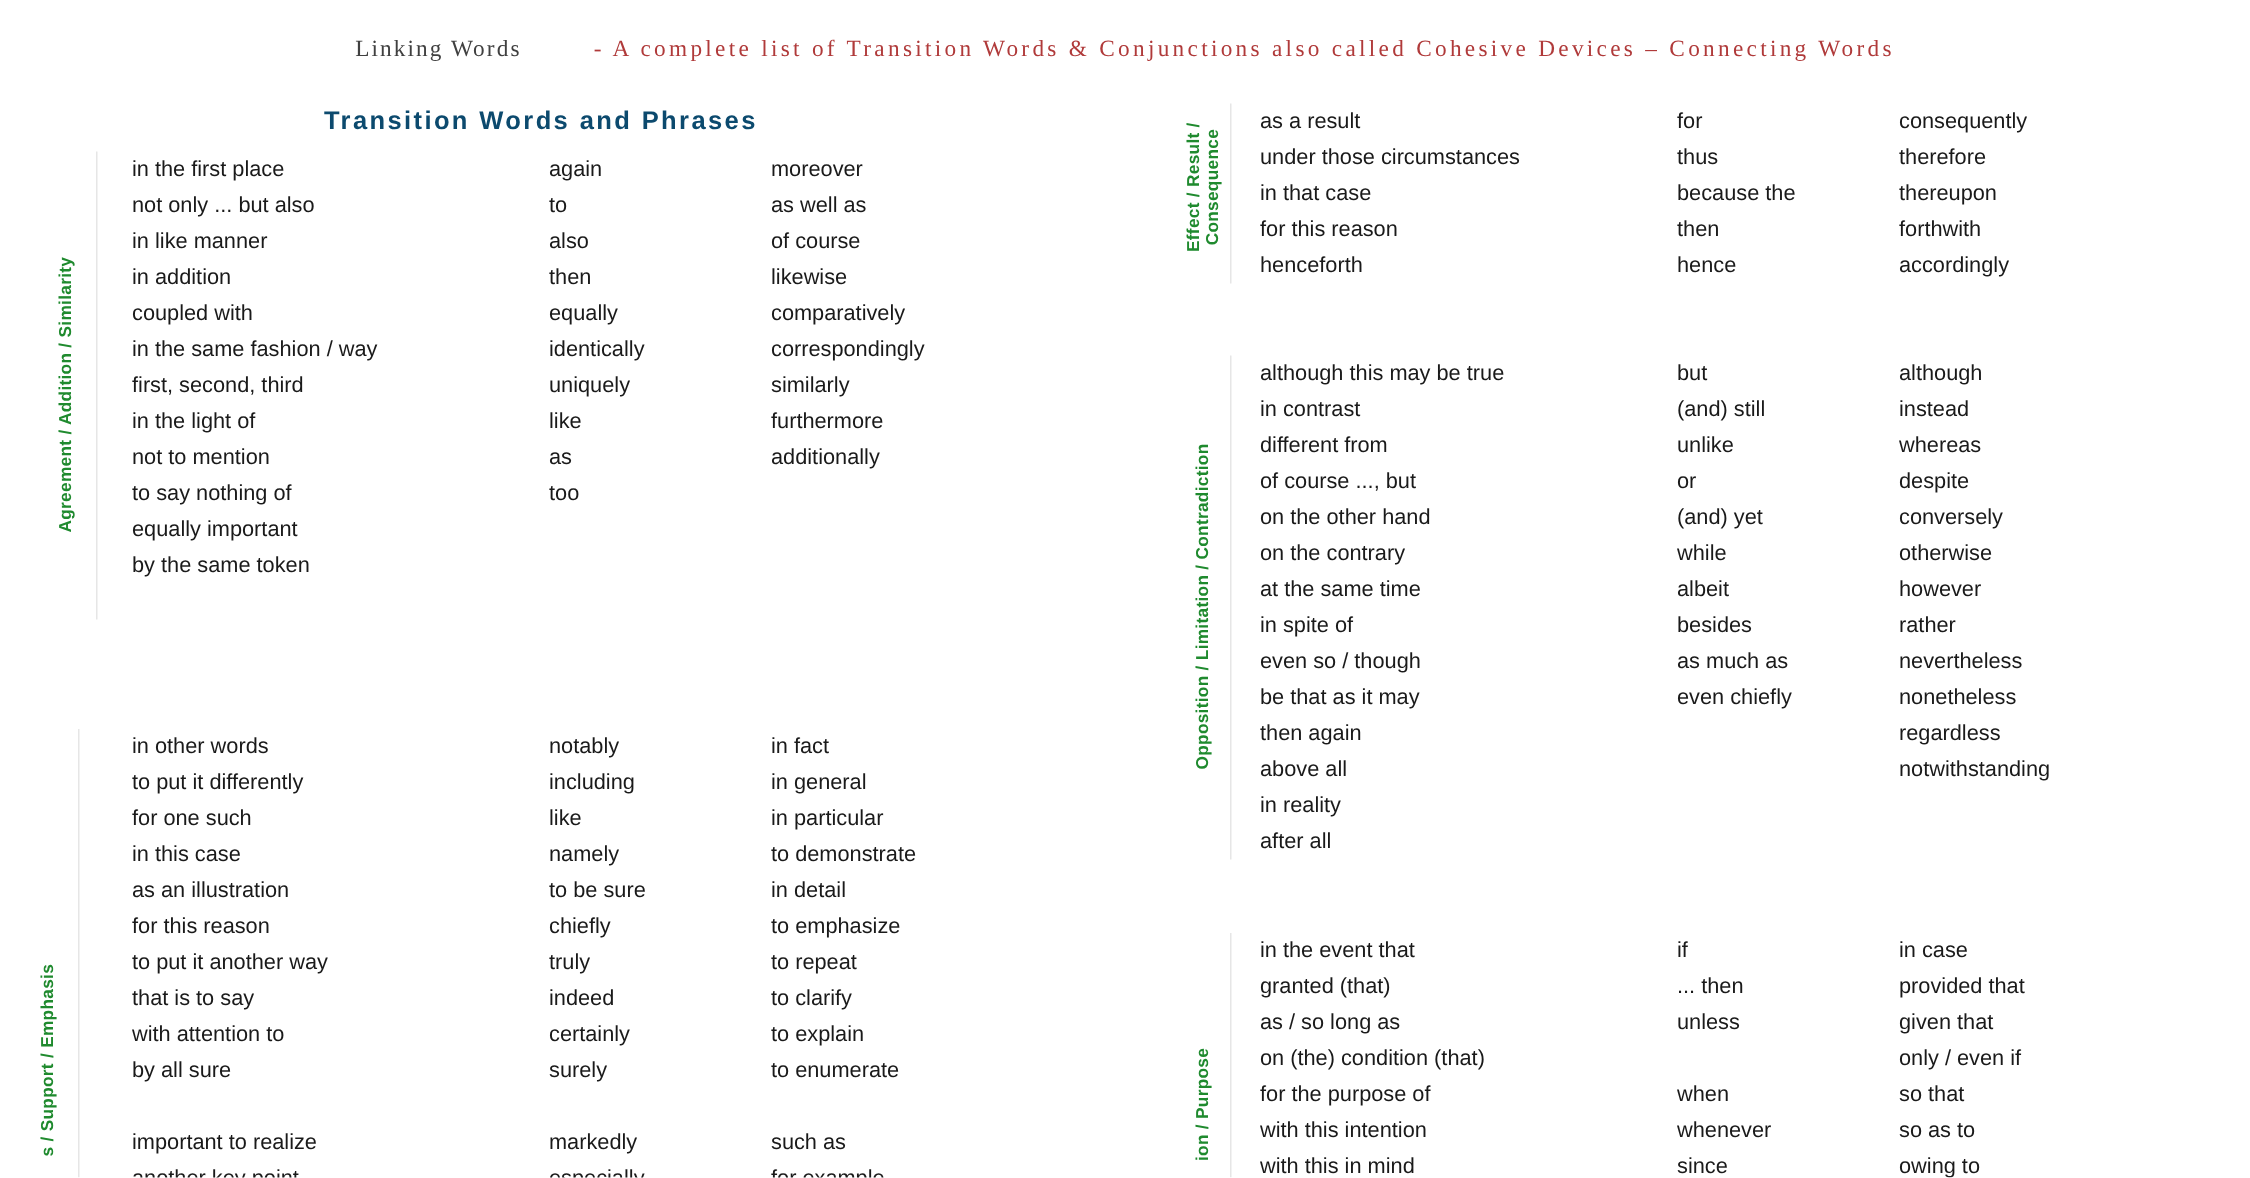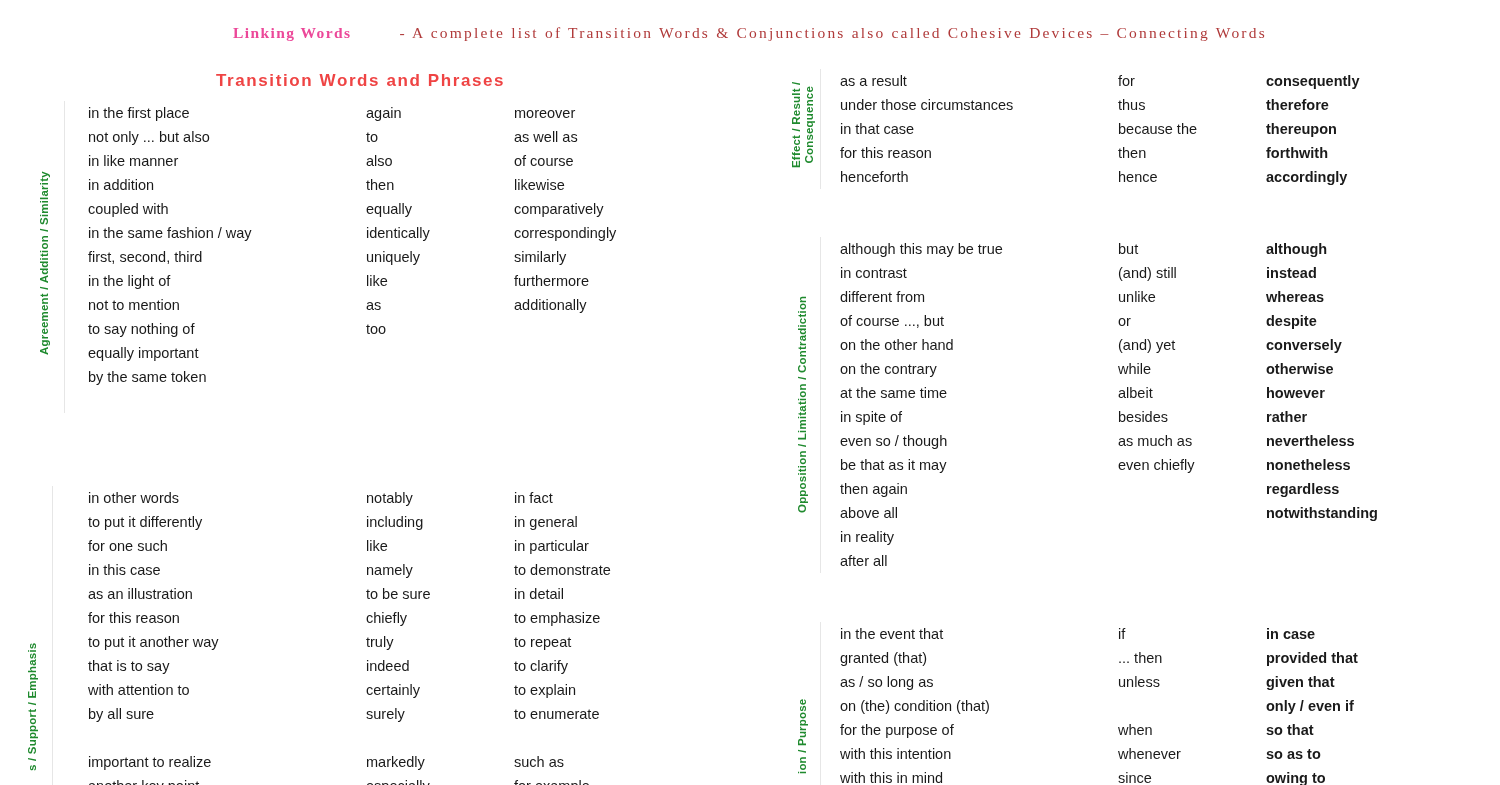--- a/index.html
+++ b/index.html
@@ -21,38 +21,38 @@
     position: absolute;
     top: 24px;
     left: 0;
     width: 1500px;
     text-align: center;
     white-space: nowrap;
     font-family: "Liberation Serif", serif;
     font-size: 15.5px;
   }
   .title-strong {
-    color: #ec4899;
-    font-weight: bold;
+    color: #404040;
+    font-weight: normal;
     letter-spacing: 1.4px;
   }
   .title-rest {
     color: #b03a3a;
     letter-spacing: 2.2px;
     margin-left: 42px;
   }
 
   
   .section-heading {
     position: absolute;
     left: 216px;
     top: 71px;
     font-size: 17px;
     font-weight: bold;
-    color: #ef4444;
+    color: #0c4a6e;
     letter-spacing: 1.6px;
     white-space: nowrap;
   }
 
   
   .block {
     position: absolute;
   }
   .block .rows {
     position: relative;
@@ -113,21 +113,21 @@
   #block-opposition { left: 840px; top: 237px; }
   #label-opposition { left: 796px; top: 272px; height: 264px; }
   #rule-opposition  { left: 820px; top: 237px; height: 336px; }
 
   #block-condition  { left: 840px; top: 622px; }
   #label-condition  { left: 796px; top: 688px; height: 97px; }
   #rule-condition   { left: 820px; top: 622px; height: 163px; }
 
   .r-c0 { width: 278px; }
   .r-c1 { width: 148px; }
-  .r-c2 { width: 215px; font-weight: bold; }
+  .r-c2 { width: 215px; }
 </style>
 </head>
 <body>
 
 <div class="page-title"><span class="title-strong">Linking Words</span><span class="title-rest"> - A complete list of Transition Words &amp; Conjunctions also called Cohesive Devices – Connecting Words</span></div>
 
 <div class="section-heading">Transition Words and Phrases</div>
 
 <div class="side-rule" id="rule-agreement"></div>
 <div class="side-label" id="label-agreement">Agreement / Addition / Similarity</div>

